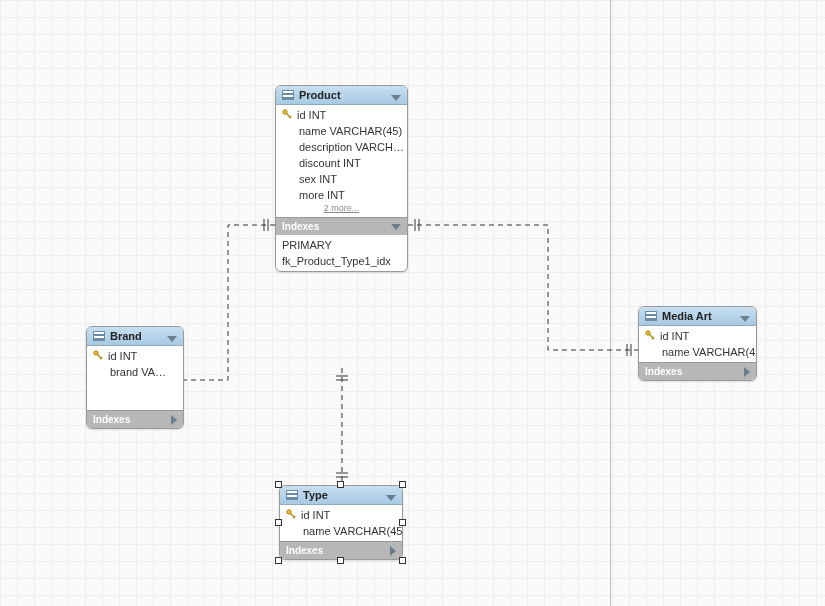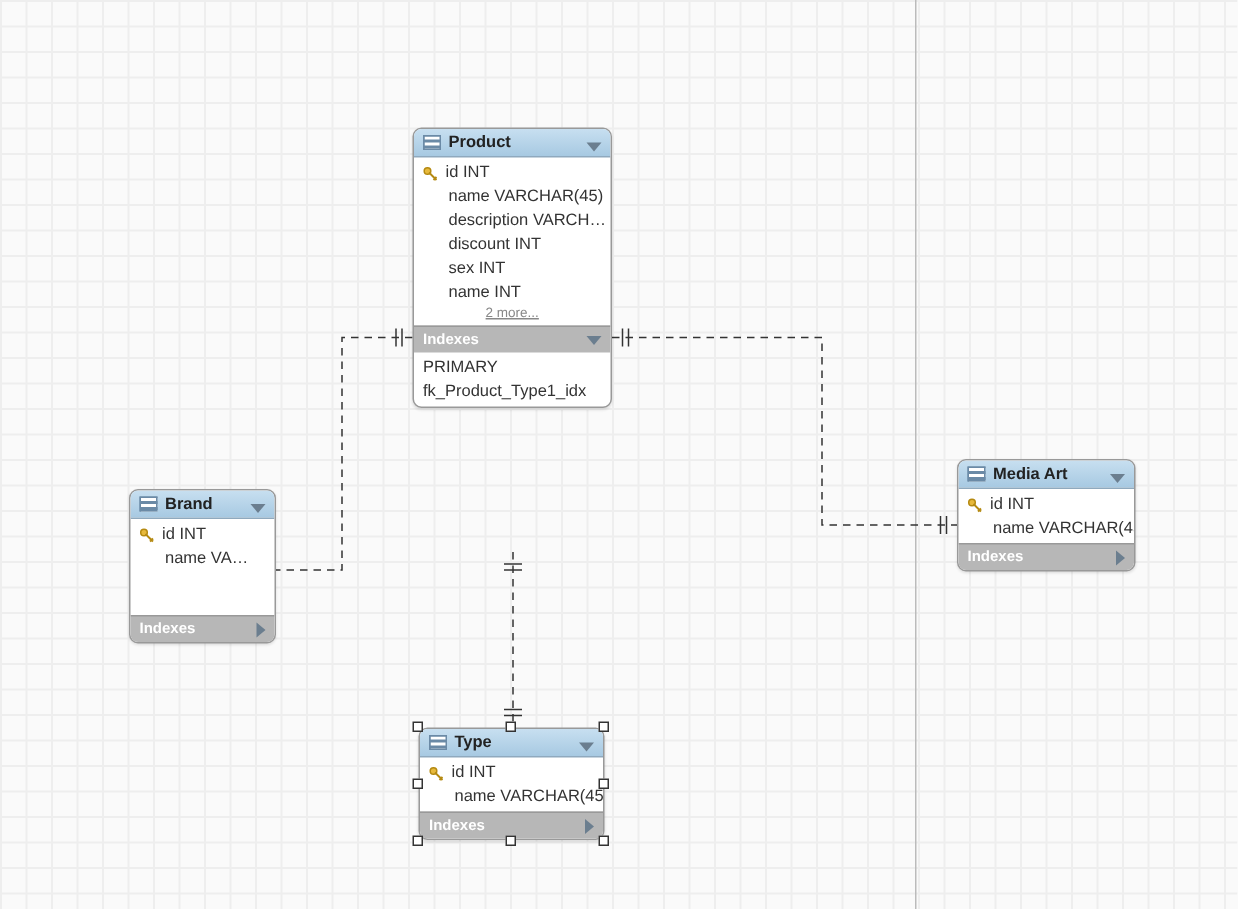--- a/index.html
+++ b/index.html
@@ -63,21 +63,21 @@
     border-top: 6px solid #6b7e8f;
   }
   .chev.right {
     border-top: 5px solid transparent;
     border-bottom: 5px solid transparent;
     border-left: 6px solid #6b7e8f;
     border-right: 0;
   }
   .cols { padding: 2px 0; }
   .col {
-    display: flex; align-items: flex-end; gap: 5px;
+    display: flex; align-items: flex-start; gap: 5px;
     padding: 2px 6px;
     white-space: nowrap; overflow: hidden; text-overflow: ellipsis;
   }
   .key-icon { width: 10px; height: 10px; display:inline-block; }
   .key-icon.pk svg { fill: #e7b93c; stroke:#b58a12; }
   .key-icon.col svg { fill: #fff; stroke:#77a6cc; }
   .more {
     text-align: center;
     color: #888;
     font-size: 9px;
@@ -176,21 +176,21 @@
       <div class="col">
           <span class="key-icon col"><svg viewBox="0 0 10 10">
               <polygon points="5,1 9,5 5,9 1,5"></polygon>
             </svg></span>
           <span>sex INT</span>
         </div>
       <div class="col">
           <span class="key-icon col"><svg viewBox="0 0 10 10">
               <polygon points="5,1 9,5 5,9 1,5"></polygon>
             </svg></span>
-          <span>name INT</span>
+          <span>more INT</span>
         </div>
       <div class="more">2 more...</div>
     </div>
     <div class="section">
       <span>Indexes</span>
       <span class="chev"></span>
     </div>
     <div class="idxlist">
       <div class="row">PRIMARY</div>
       <div class="row">fk_Product_Type1_idx</div>
@@ -210,21 +210,21 @@
           <span class="key-icon pk"><svg viewBox="0 0 10 10">
               <circle cx="3" cy="3" r="2.2"></circle>
               <path d="M4 4 L9 9 M7 9 L9 7" stroke-width="1.3"></path>
             </svg></span>
           <span>id INT</span>
         </div>
       <div class="col">
           <span class="key-icon col"><svg viewBox="0 0 10 10">
               <polygon points="5,1 9,5 5,9 1,5"></polygon>
             </svg></span>
-          <span>name VA…</span>
+          <span>brand VA…</span>
         </div>
       <div style="height:28px"></div>
     </div>
     <div class="section">
       <span>Indexes</span>
       <span class="chev right"></span>
     </div>
   </div>
 
   <div class="entity" style="left:638px; top:306px; width:119px;">

